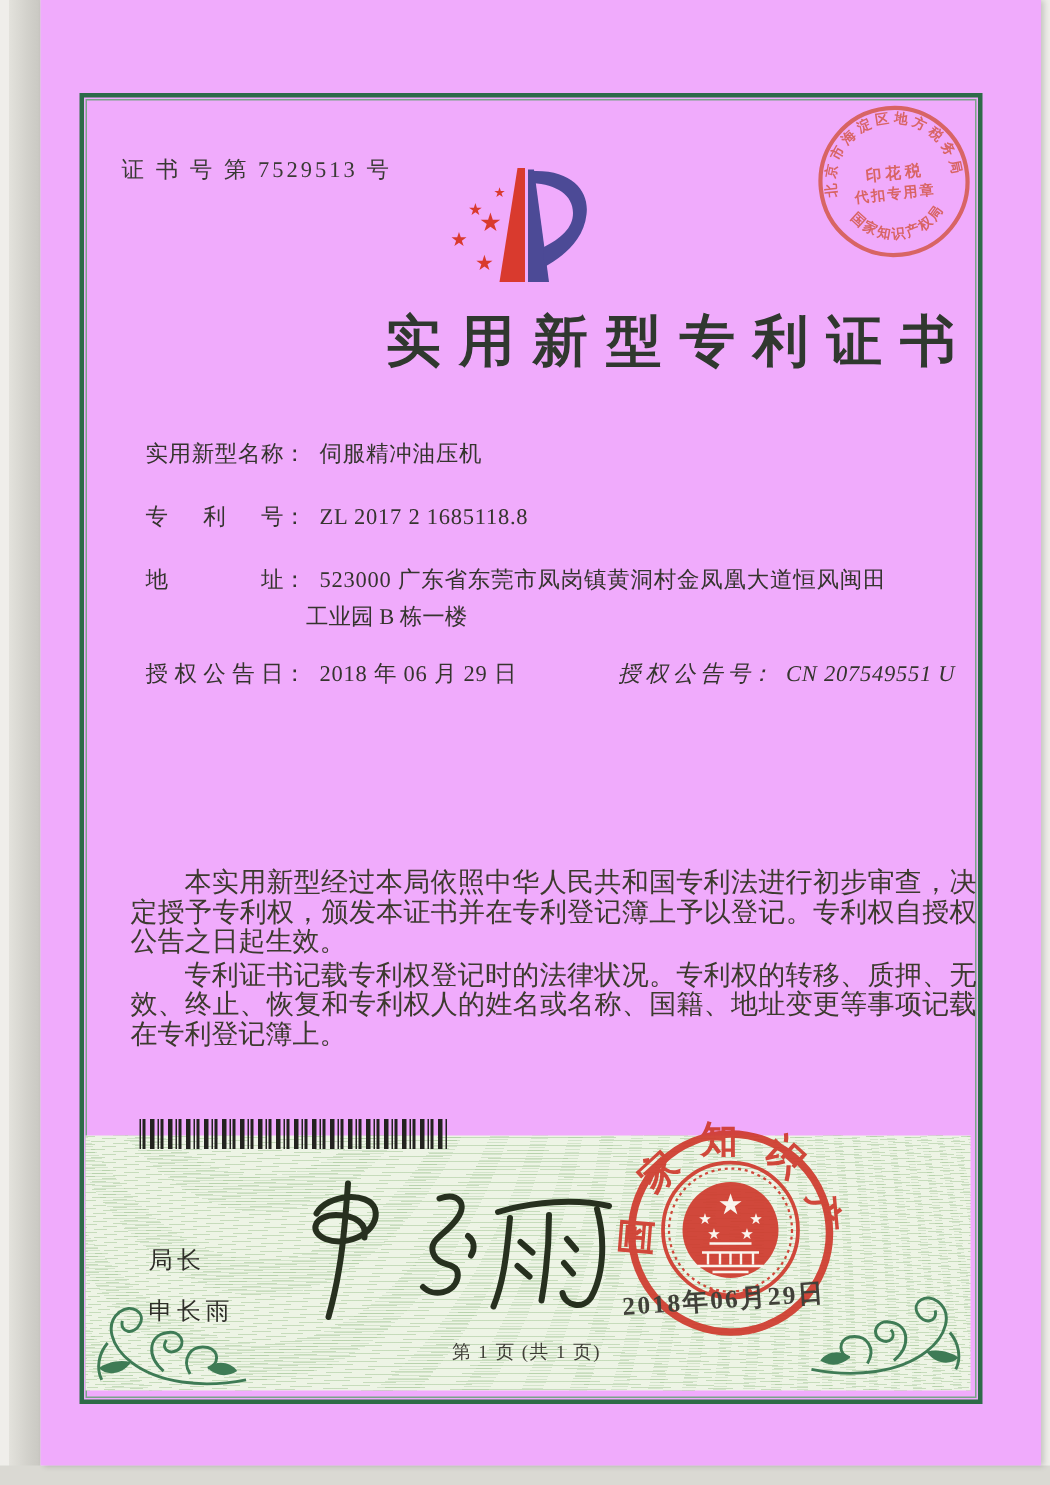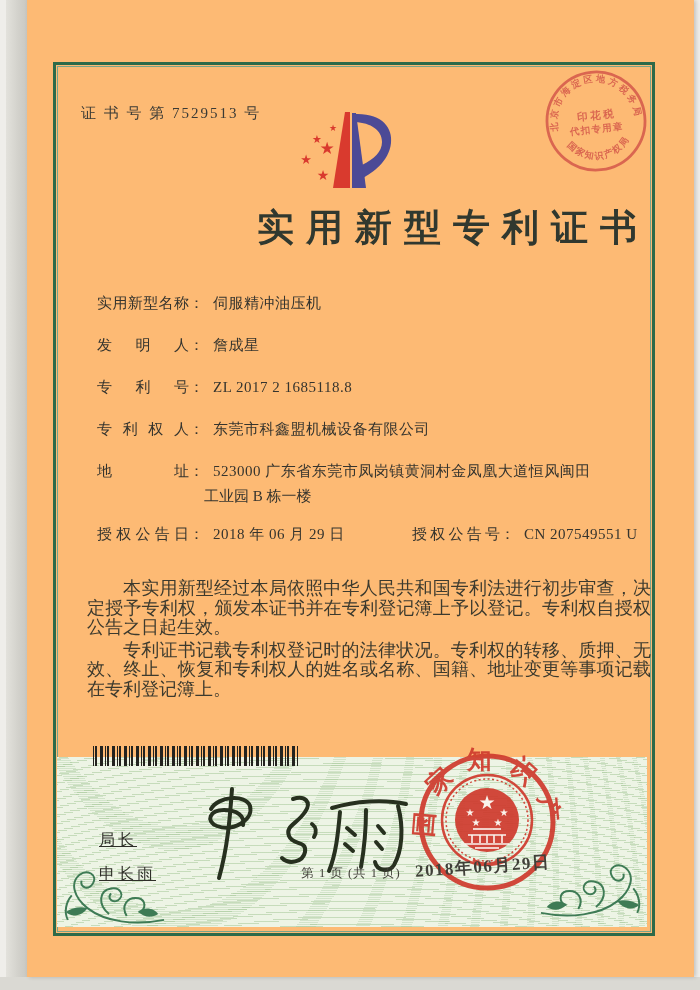--- a/index.html
+++ b/index.html
@@ -6,21 +6,21 @@
   body{
     width:700px;height:990px;position:relative;overflow:hidden;
     background:#efeeea;
     font-family:"Liberation Serif","DejaVu Serif",serif;
   }
   .photo-band-left{position:absolute;left:6px;top:0;width:21px;height:990px;
     background:linear-gradient(90deg,#e3e2dc,#d2d1cb 60%,#c9c8c2);}
   .photo-band-bottom{position:absolute;left:0;bottom:0;width:700px;height:13px;background:#dad9d3;}
   .page{
     position:absolute;left:27px;top:0;width:667px;height:977px;
-    background:#fdba74;box-shadow:2px 0 4px rgba(0,0,0,.18);
+    background:#f0abfc;box-shadow:2px 0 4px rgba(0,0,0,.18);
   }
   .frame{
     position:absolute;left:26px;top:62px;width:596px;height:868px;
     border:3px solid #2e6a49;
   }
   .frame-inner{position:absolute;inset:1px;border:1px solid #7aa489;}
   .green-zone{
     position:absolute;left:30px;top:757px;width:590px;height:170px;
     background-color:#edf4e5;
     background-image:
@@ -32,32 +32,32 @@
     position:absolute;left:26px;width:596px;top:203px;text-align:right;
     font-size:37px;font-weight:bold;letter-spacing:12px;text-indent:12px;color:#30382f;
   }
   .fields{position:absolute;left:70px;top:294px;font-size:15px;color:#35342e;}
   .row{height:18px;line-height:18px;margin-bottom:24px;position:relative;white-space:nowrap;}
   .row.addr{height:auto;margin-bottom:20px;}
   .lbl{display:inline-block;width:92px;text-align:justify;text-align-last:justify;vertical-align:top;}
   .col{margin-right:9px;}
   .val{letter-spacing:.5px;}
   .addr-line2{margin-top:7px;margin-left:107px;line-height:18px;}
-  .pair2{position:absolute;left:315px;top:0;}
+  .pair2{position:absolute;left:315px;top:0;font-style:italic;}
   .paras{position:absolute;left:60px;top:579px;width:564px;color:#3c3a2e;}
   .paras p{margin:0 0 3px;font-size:18px;line-height:19.5px;text-indent:2em;text-align:justify;}
   .barcode{position:absolute;left:66px;top:746px;width:178px;height:20px;font-size:0;white-space:nowrap;}
   .barcode b{display:inline-block;height:20px;background:#23231f;vertical-align:top;}
-  .signer{position:absolute;left:72px;top:830px;font-size:16px;letter-spacing:3px;color:#2e2e28;text-decoration:underline;}
+  .signer{position:absolute;left:72px;top:830px;font-size:16px;letter-spacing:3px;color:#2e2e28;}
   .signer div{margin-bottom:13px;}
   .signature{position:absolute;left:166px;top:782px;}
   .seal{position:absolute;left:360px;top:722px;opacity:.92;}
   .tax-stamp{position:absolute;left:513px;top:65px;opacity:.85;}
   .logo{position:absolute;left:259px;top:104px;}
-  .footer{position:absolute;left:26px;width:596px;top:865px;text-align:center;
+  .footer{position:absolute;left:26px;width:596px;top:893px;text-align:center;
     font-size:12.5px;letter-spacing:1px;color:#3f3e37;}
   .orn{position:absolute;}
   .orn-left{left:31px;top:851px;}
   .orn-right{left:512px;top:844px;transform:scaleX(-1);}
 </style>
 </head>
 <body>
 
 <div class="photo-band-left"></div>
 <div class="photo-band-bottom"></div>
@@ -99,27 +99,21 @@
     <path fill="#4c4a96" fill-rule="evenodd" d="M69,10 C96,9 107,24 105,39 C103,58 86,69 77,74 L76,61 C88,55 96,48 96,38 C96,26 85,19 69,18 Z"></path>
   </svg>
 
   <div class="title">实用新型专利证书</div>
 
   <div class="fields">
     <div class="row">
       <span class="lbl">实用新型名称</span><span class="col">：</span><span class="val">伺服精冲油压机</span>
     </div>
     <div class="row">
-      <span class="lbl">发明人</span><span class="col">：</span><span class="val">詹成星</span>
-    </div>
-    <div class="row">
       <span class="lbl">专利号</span><span class="col">：</span><span class="val">ZL 2017 2 1685118.8</span>
-    </div>
-    <div class="row">
-      <span class="lbl">专利权人</span><span class="col">：</span><span class="val">东莞市科鑫盟机械设备有限公司</span>
     </div>
     <div class="row addr">
       <div>
         <span class="lbl">地址</span><span class="col">：</span><span class="val">523000 广东省东莞市凤岗镇黄洞村金凤凰大道恒风闽田</span>
       </div>
       <div class="addr-line2">工业园 B 栋一楼</div>
     </div>
     <div class="row">
       <span class="lbl">授权公告日</span><span class="col">：</span><span class="val">2018 年 06 月 29 日</span>
       <span class="pair2">

